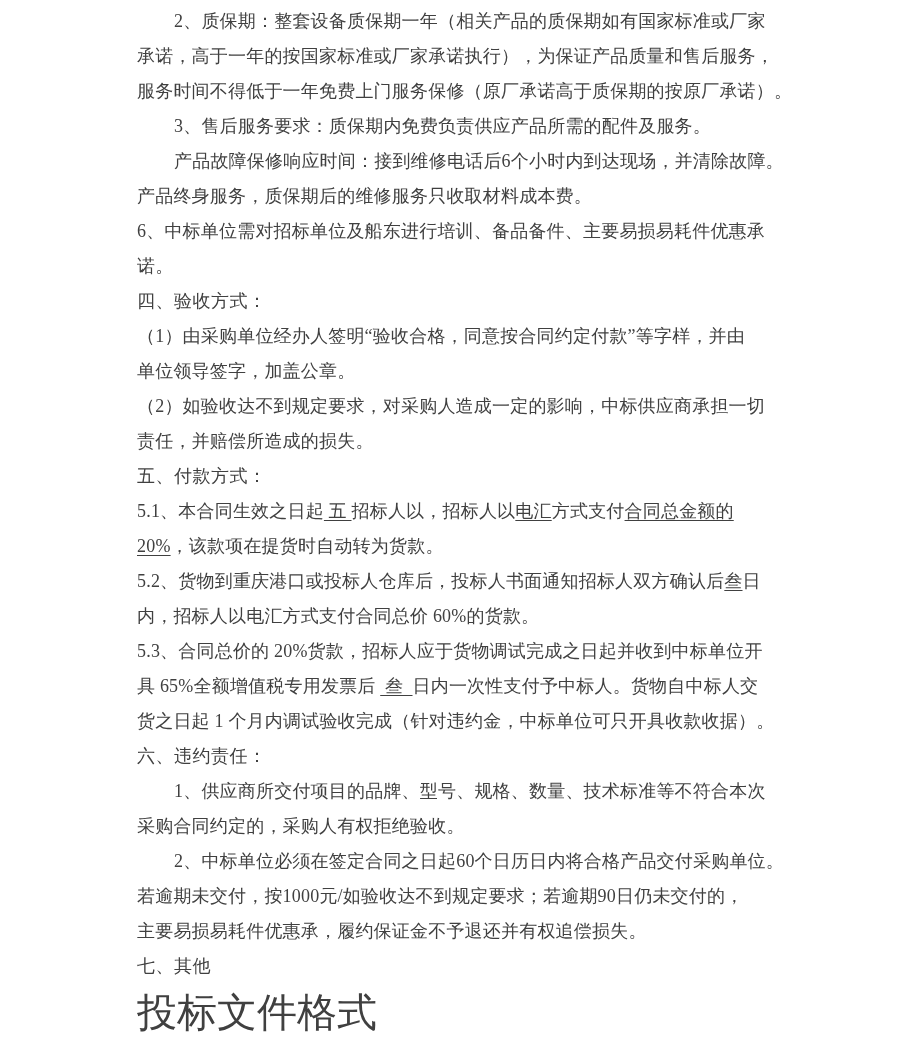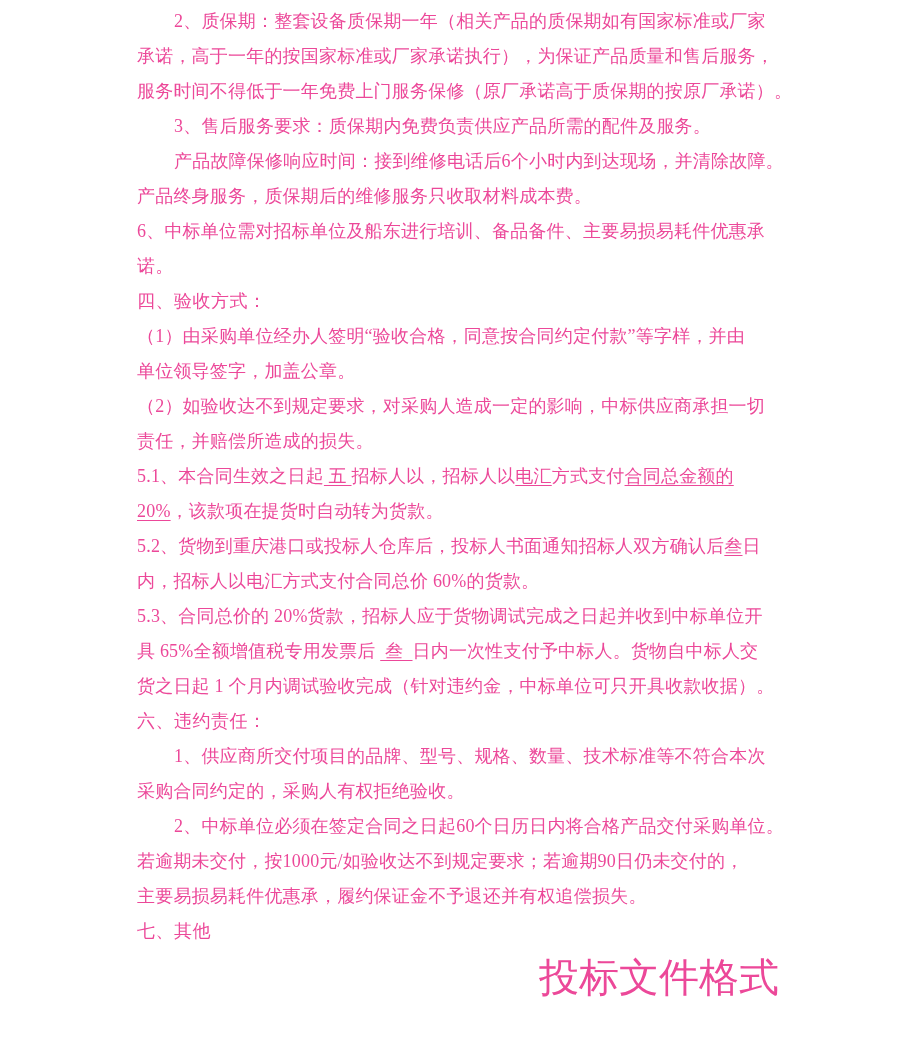--- a/index.html
+++ b/index.html
@@ -3,21 +3,21 @@
 <meta charset="utf-8">
 <style>
   html, body { margin: 0; padding: 0; background: #ffffff; }
   .page {
     position: relative;
     width: 900px;
     height: 1046px;
     box-sizing: border-box;
     padding: 4px 121px 0 137px;
     background: #ffffff;
-    color: #ec4899;
+    color: #404040;
     font-family: "Liberation Serif", "DejaVu Serif", serif;
     font-size: 18px;
     overflow: hidden;
   }
   p.ln {
     margin: 0;
     height: 35px;
     line-height: 35px;
     white-space: nowrap;
     letter-spacing: 0.2px;
@@ -28,21 +28,21 @@
     font-family: "Liberation Sans", "DejaVu Sans", sans-serif;
     letter-spacing: 0.5px;
   }
   .u { text-decoration: underline; text-underline-offset: 3px; }
   h1.doc-title {
     margin: 0;
     padding-top: 6px;
     font-size: 40px;
     line-height: 46px;
     font-weight: 500;
-    text-align: right;
+    text-align: left;
     font-family: "Liberation Serif", "DejaVu Serif", serif;
     white-space: nowrap;
   }
 </style>
 </head>
 <body>
 
 <div class="page">
   <p class="ln indent"><span>2、质保期：整套设备质保期一年（相关产品的质保期如有国家标准或厂家</span></p>
   <p class="ln"><span>承诺，高于一年的按国家标准或厂家承诺执行），为保证产品质量和售后服务，</span></p>
@@ -50,20 +50,21 @@
   <p class="ln indent"><span>3、售后服务要求：质保期内免费负责供应产品所需的配件及服务。</span></p>
   <p class="ln indent"><span>产品故障保修响应时间：接到维修电话后6个小时内到达现场，并清除故障。</span></p>
   <p class="ln"><span>产品终身服务，质保期后的维修服务只收取材料成本费。</span></p>
   <p class="ln"><span>6、中标单位需对招标单位及船东进行培训、备品备件、主要易损易耗件优惠承</span></p>
   <p class="ln"><span>诺。</span></p>
   <p class="ln hd"><span>四、验收方式：</span></p>
   <p class="ln"><span>（1）由采购单位经办人签明“验收合格，同意按合同约定付款”等字样，并由</span></p>
   <p class="ln"><span>单位领导签字，加盖公章。</span></p>
   <p class="ln"><span>（2）如验收达不到规定要求，对采购人造成一定的影响，中标供应商承担一切</span></p>
   <p class="ln"><span>责任，并赔偿所造成的损失。</span></p>
+  <p class="ln hd"><span>五、付款方式：</span></p>
   <p class="ln"><span>5.1、本合同生效之日起</span><span class="u">&nbsp;五&nbsp;</span><span>招标人以，招标人以</span><span class="u">电汇</span><span>方式支付</span><span class="u">合同总金额的</span></p>
   <p class="ln"><span class="u">20%</span><span>，该款项在提货时自动转为货款。</span></p>
   <p class="ln"><span>5.2、货物到重庆港口或投标人仓库后，投标人书面通知招标人双方确认后</span><span class="u">叁</span><span>日</span></p>
   <p class="ln"><span>内，招标人以电汇方式支付合同总价 60%的货款。</span></p>
   <p class="ln"><span>5.3、合同总价的 20%货款，招标人应于货物调试完成之日起并收到中标单位开</span></p>
   <p class="ln"><span>具 65%全额增值税专用发票后 </span><span class="u">&nbsp;叁&nbsp;&nbsp;</span><span>日内一次性支付予中标人。货物自中标人交</span></p>
   <p class="ln"><span>货之日起 1 个月内调试验收完成（针对违约金，中标单位可只开具收款收据）。</span></p>
   <p class="ln hd"><span>六、违约责任：</span></p>
   <p class="ln indent"><span>1、供应商所交付项目的品牌、型号、规格、数量、技术标准等不符合本次</span></p>
   <p class="ln"><span>采购合同约定的，采购人有权拒绝验收。</span></p>

